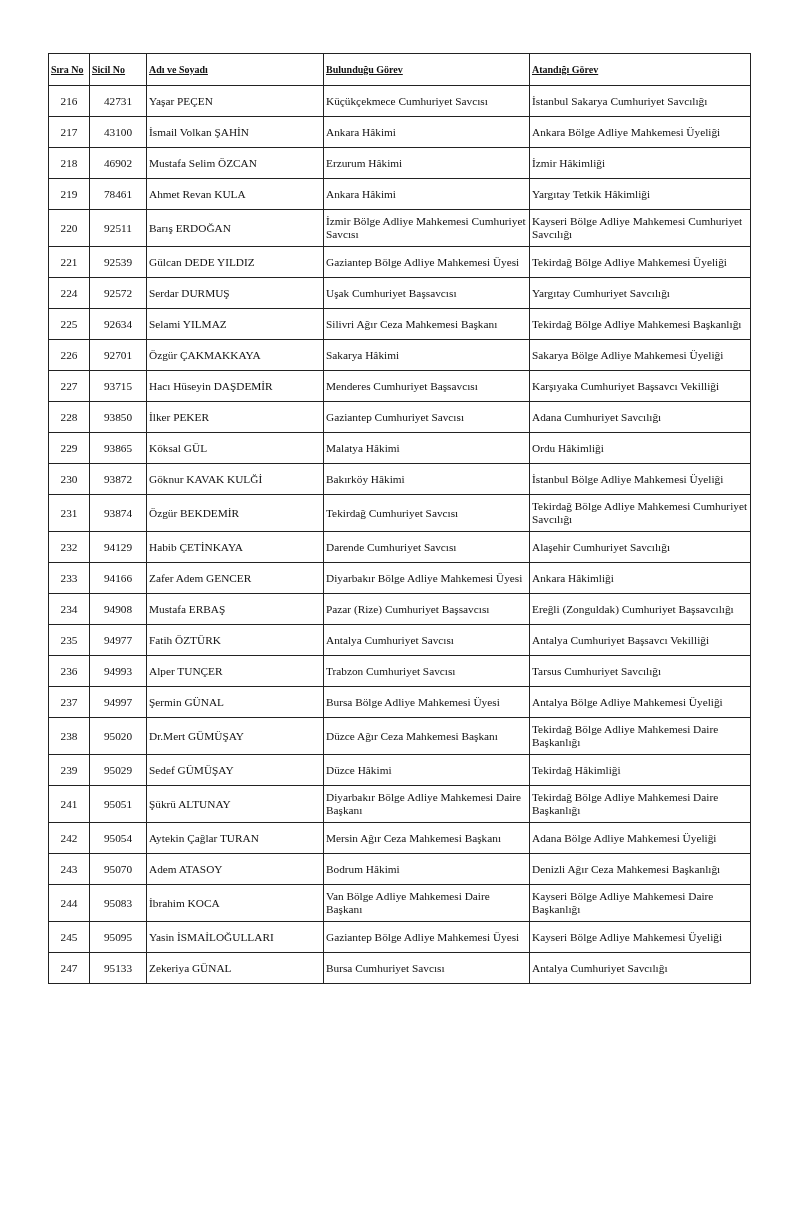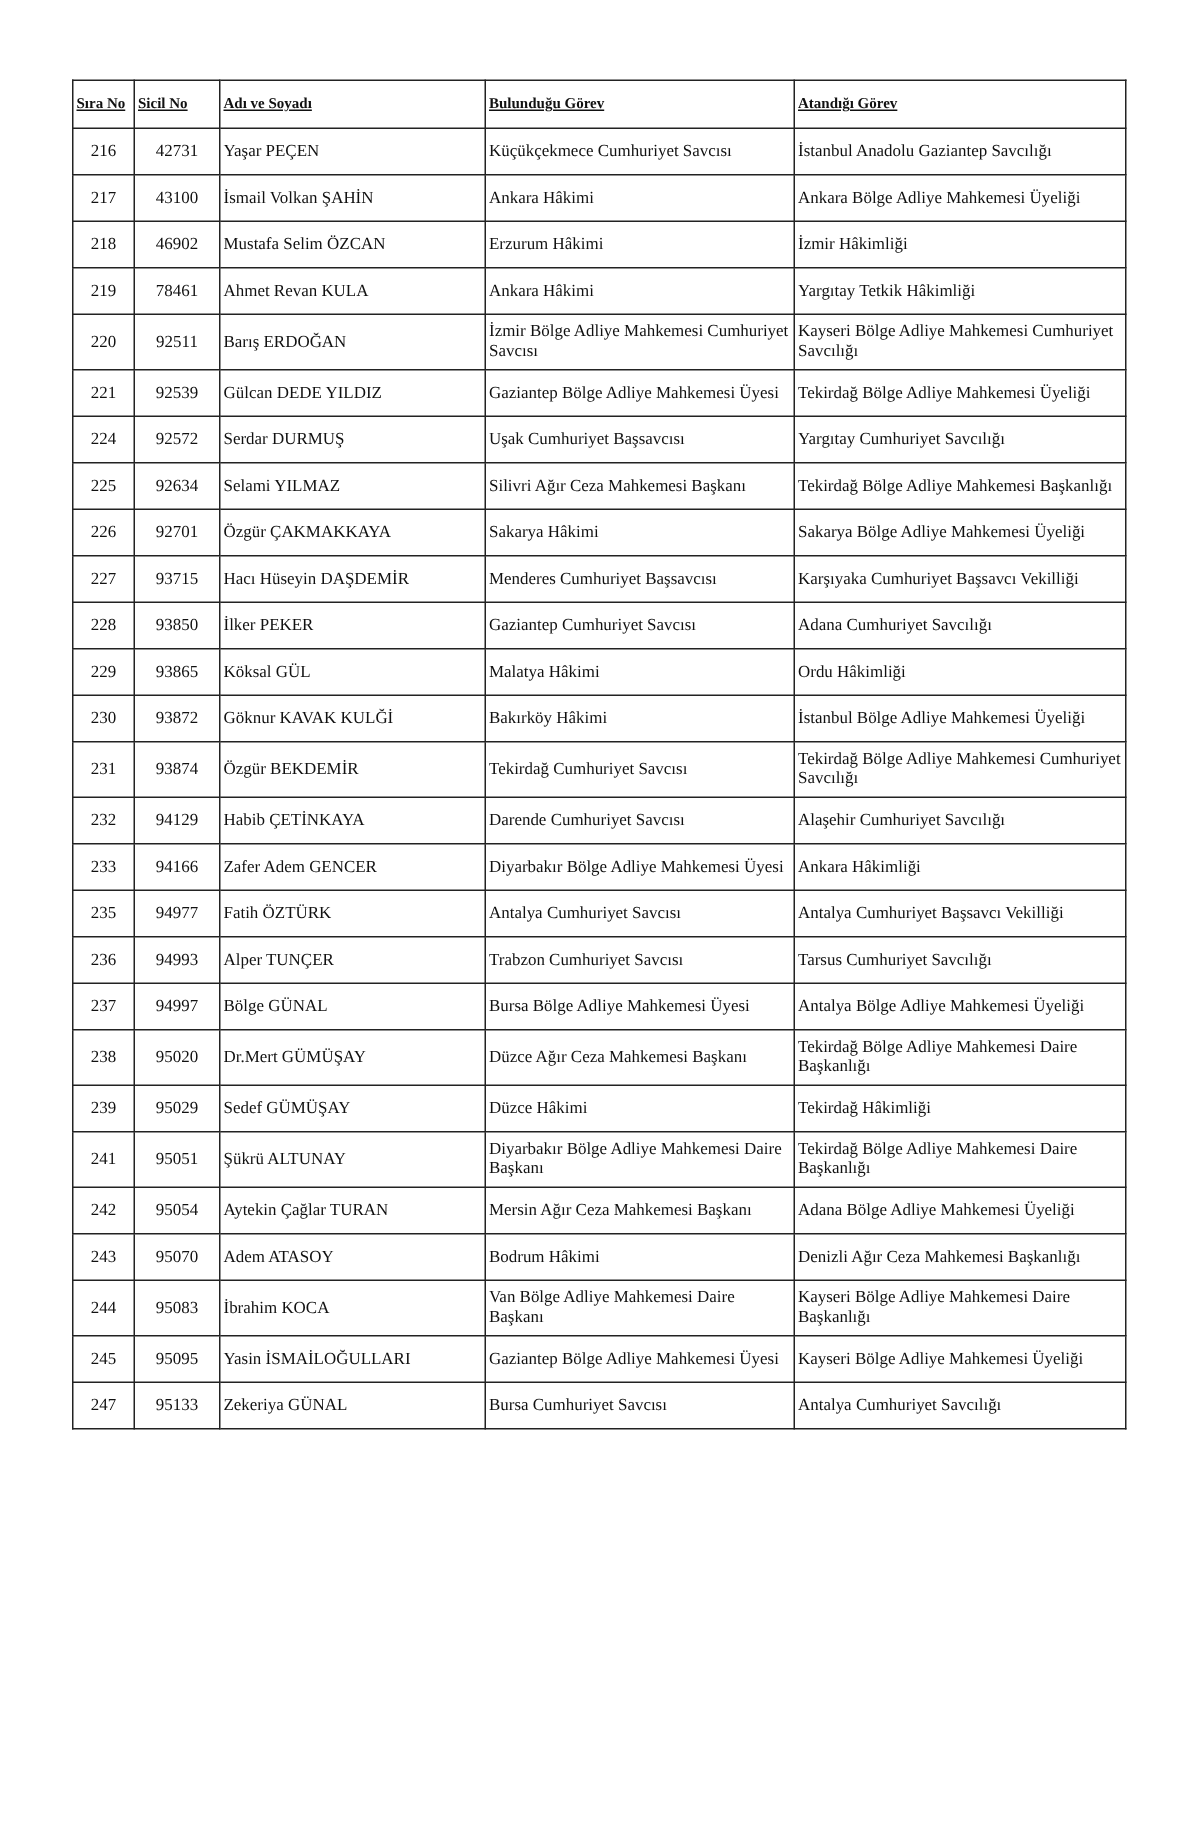--- a/index.html
+++ b/index.html
@@ -34,21 +34,21 @@
       <th>Bulunduğu Görev</th>
       <th>Atandığı Görev</th>
     </tr>
   </thead>
   <tbody id="table-body">
       <tr>
         <td class="c-sira">216</td>
         <td class="c-sicil">42731</td>
         <td class="c-ad">Yaşar PEÇEN</td>
         <td class="c-bul">Küçükçekmece Cumhuriyet Savcısı</td>
-        <td class="c-ata">İstanbul Anadolu Gaziantep Savcılığı</td>
+        <td class="c-ata">İstanbul Sakarya Cumhuriyet Savcılığı</td>
       </tr>
       <tr>
         <td class="c-sira">217</td>
         <td class="c-sicil">43100</td>
         <td class="c-ad">İsmail Volkan ŞAHİN</td>
         <td class="c-bul">Ankara Hâkimi</td>
         <td class="c-ata">Ankara Bölge Adliye Mahkemesi Üyeliği</td>
       </tr>
       <tr>
         <td class="c-sira">218</td>
@@ -142,37 +142,44 @@
         <td class="c-ata">Alaşehir Cumhuriyet Savcılığı</td>
       </tr>
       <tr>
         <td class="c-sira">233</td>
         <td class="c-sicil">94166</td>
         <td class="c-ad">Zafer Adem GENCER</td>
         <td class="c-bul">Diyarbakır Bölge Adliye Mahkemesi Üyesi</td>
         <td class="c-ata">Ankara Hâkimliği</td>
       </tr>
       <tr>
+        <td class="c-sira">234</td>
+        <td class="c-sicil">94908</td>
+        <td class="c-ad">Mustafa ERBAŞ</td>
+        <td class="c-bul">Pazar (Rize) Cumhuriyet Başsavcısı</td>
+        <td class="c-ata">Ereğli (Zonguldak) Cumhuriyet Başsavcılığı</td>
+      </tr>
+      <tr>
         <td class="c-sira">235</td>
         <td class="c-sicil">94977</td>
         <td class="c-ad">Fatih ÖZTÜRK</td>
         <td class="c-bul">Antalya Cumhuriyet Savcısı</td>
         <td class="c-ata">Antalya Cumhuriyet Başsavcı Vekilliği</td>
       </tr>
       <tr>
         <td class="c-sira">236</td>
         <td class="c-sicil">94993</td>
         <td class="c-ad">Alper TUNÇER</td>
         <td class="c-bul">Trabzon Cumhuriyet Savcısı</td>
         <td class="c-ata">Tarsus Cumhuriyet Savcılığı</td>
       </tr>
       <tr>
         <td class="c-sira">237</td>
         <td class="c-sicil">94997</td>
-        <td class="c-ad">Bölge GÜNAL</td>
+        <td class="c-ad">Şermin GÜNAL</td>
         <td class="c-bul">Bursa Bölge Adliye Mahkemesi Üyesi</td>
         <td class="c-ata">Antalya Bölge Adliye Mahkemesi Üyeliği</td>
       </tr>
       <tr class="tall">
         <td class="c-sira">238</td>
         <td class="c-sicil">95020</td>
         <td class="c-ad">Dr.Mert GÜMÜŞAY</td>
         <td class="c-bul">Düzce Ağır Ceza Mahkemesi Başkanı</td>
         <td class="c-ata">Tekirdağ Bölge Adliye Mahkemesi Daire Başkanlığı</td>
       </tr>

